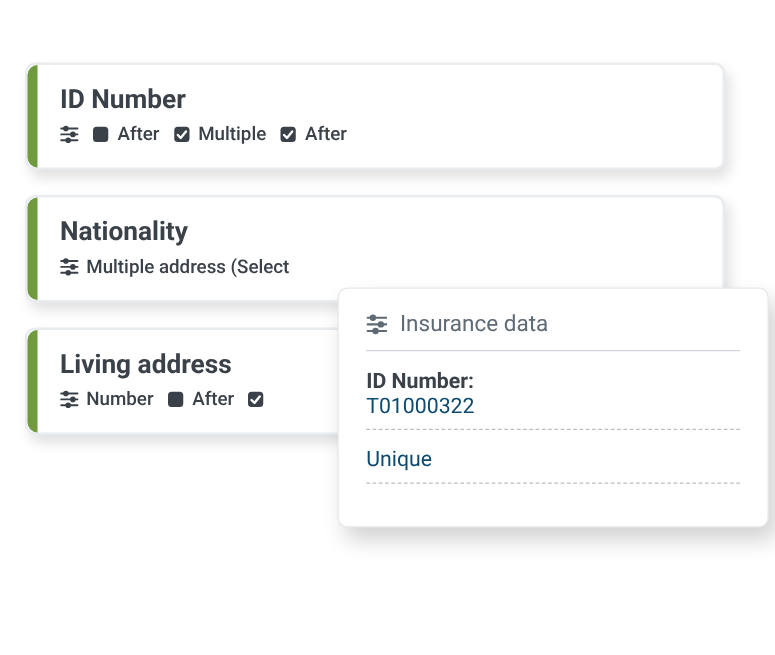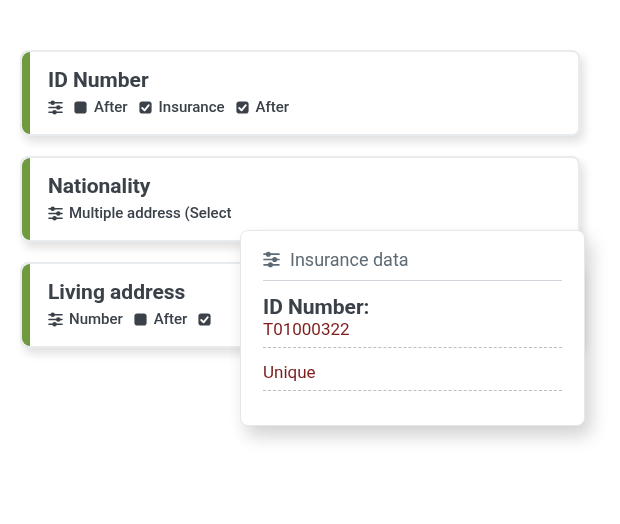--- a/index.html
+++ b/index.html
@@ -56,50 +56,50 @@
   }
   .icon {
     display:inline-flex;
     align-items:center;
     justify-content:center;
   }
   .icon svg { display:block; }
 
   .popup {
     position: absolute;
-    left: 240px;
+    left: 270px;
     top: 230px;
     width: 345px;
     background: #fff;
     border: 1px solid #e5e8eb;
     border-radius: 8px;
     box-shadow: 6px 10px 18px rgba(0,0,0,0.18);
     padding: 18px 22px 20px 22px;
   }
   .popup-header {
     display:flex;
     align-items:center;
     gap: 10px;
     font-size: 18px;
     color: #5e6a74;
     font-weight: 400;
     padding-bottom: 10px;
     border-bottom: 1px solid #cfd5da;
     margin-bottom: 14px;
   }
   .popup .field-label {
-    font-size: 21px;
+    font-size: 17px;
     font-weight: 700;
     color: #3a4149;
     margin-top: 4px;
   }
   .popup .field-value {
     font-size: 17px;
     font-weight: 400;
-    color: #7f1d1d;
+    color: #0c4a6e;
     padding-bottom: 8px;
     border-bottom: 1px dashed #b7bfc5;
     margin-bottom: 14px;
   }
 </style>
 </head>
 <body>
 
 <div class="stage">
 
@@ -131,21 +131,21 @@
         <span>After</span>
       </span>
 
       <span class="meta-item">
         <span class="icon">
           <svg width="15" height="15" viewBox="0 0 16 16">
             <rect x="1.5" y="1.5" width="13" height="13" rx="3" fill="#3a4149"></rect>
             <path d="M4.5 8.5 L7 11 L11.5 5.5" stroke="#fff" stroke-width="2" fill="none" stroke-linecap="round" stroke-linejoin="round"></path>
           </svg>
         </span>
-        <span>Insurance</span>
+        <span>Multiple</span>
       </span>
 
       <span class="meta-item">
         <span class="icon">
           <svg width="15" height="15" viewBox="0 0 16 16">
             <rect x="1.5" y="1.5" width="13" height="13" rx="3" fill="#3a4149"></rect>
             <path d="M4.5 8.5 L7 11 L11.5 5.5" stroke="#fff" stroke-width="2" fill="none" stroke-linecap="round" stroke-linejoin="round"></path>
           </svg>
         </span>
         <span>After</span>

